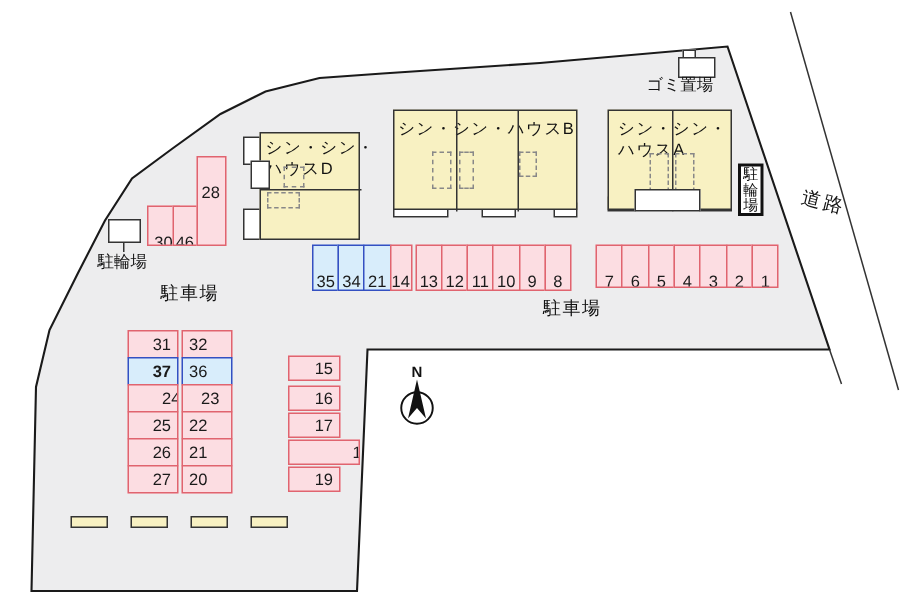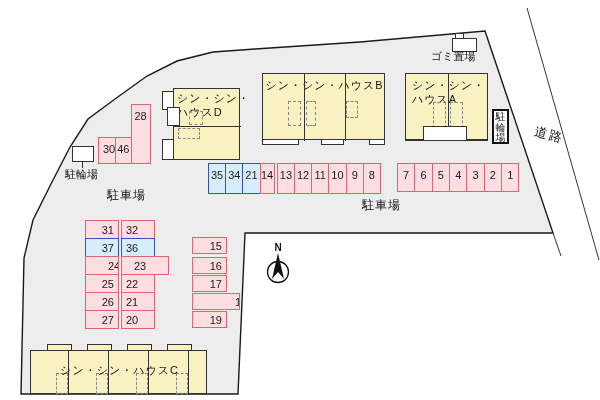--- a/index.html
+++ b/index.html
@@ -16,21 +16,21 @@
   .dashed{position:absolute;border:1px dashed #888;box-sizing:border-box;background:transparent;}
   .divider-v{position:absolute;width:1px;background:#333;}
   .divider-h{position:absolute;height:1px;background:#333;}
   .bldg-label{position:absolute;font-size:11px;color:#111;white-space:nowrap;letter-spacing:1px;}
   .map-label{position:absolute;color:#111;white-space:nowrap;}
   .parking-space{
     position:absolute;box-sizing:border-box;background:#fcdde2;border:1px solid #e0646f;
     font-size:11px;color:#1a1a1a;overflow:hidden;
   }
   .parking-space.blue{background:#d8edfb;border-color:#3450c2;}
-  .parking-space.tc{text-align:center;padding-top:5px;}
+  .parking-space.tc{text-align:center;padding-top:18px;}
   .parking-space.ar{text-align:right;padding-right:4px;}
   .parking-space.al{text-align:left;padding-left:4px;}
   .bike-box{
     position:absolute;background:#fff;border:2px solid #111;box-sizing:border-box;
     font-size:10px;line-height:10.5px;text-align:center;word-break:break-all;
     padding-top:1px;color:#111;
   }
 </style>
 </head>
 <body>
@@ -96,31 +96,20 @@
     <div class="divider-v" style="left:42px;top:0;height:67px;"></div>
     <div class="dashed" style="left:27px;top:28px;width:13px;height:26px;"></div>
     <div class="dashed" style="left:44px;top:28px;width:13px;height:26px;"></div>
   </div>
   <div class="porch" style="left:423px;top:126px;width:44px;height:15px;"></div>
 
   <div class="tab-y" style="left:47px;top:344px;width:25px;height:8px;"></div>
   <div class="tab-y" style="left:87px;top:344px;width:25px;height:8px;"></div>
   <div class="tab-y" style="left:127px;top:344px;width:25px;height:8px;"></div>
   <div class="tab-y" style="left:167px;top:344px;width:25px;height:8px;"></div>
-  <div class="building" style="left:30px;top:350px;width:177px;height:44px;">
-    <div class="divider-v" style="left:37px;top:0;height:44px;"></div>
-    <div class="divider-v" style="left:77px;top:0;height:44px;"></div>
-    <div class="divider-v" style="left:117px;top:0;height:44px;"></div>
-    <div class="divider-v" style="left:157px;top:0;height:44px;"></div>
-    <div class="dashed" style="left:25px;top:22px;width:12px;height:21px;"></div>
-    <div class="dashed" style="left:65px;top:22px;width:12px;height:21px;"></div>
-    <div class="dashed" style="left:105px;top:22px;width:12px;height:21px;"></div>
-    <div class="dashed" style="left:145px;top:22px;width:12px;height:21px;"></div>
-    <span class="bldg-label" style="left:0;top:12px;width:177px;text-align:center;">シン・シン・ハウスC</span>
-  </div>
 
   <div id="parking-layer">
       <div class="parking-space tc blue" style="left: 208px; top: 163px; width: 18.2px; height: 31px;">35</div>
       <div class="parking-space tc blue" style="left: 225.2px; top: 163px; width: 18.2px; height: 31px;">34</div>
       <div class="parking-space tc blue" style="left: 242.4px; top: 163px; width: 18.2px; height: 31px;">21</div>
       <div class="parking-space tc" style="left: 259.6px; top: 163px; width: 15px; height: 31px;">14</div>
       <div class="parking-space tc" style="left: 276.8px; top: 163px; width: 18.2px; height: 31px;">13</div>
       <div class="parking-space tc" style="left: 294px; top: 163px; width: 18.2px; height: 31px;">12</div>
       <div class="parking-space tc" style="left: 311.2px; top: 163px; width: 18.2px; height: 31px;">11</div>
       <div class="parking-space tc" style="left: 328.4px; top: 163px; width: 18.2px; height: 31px;">10</div>
@@ -130,28 +119,28 @@
       <div class="parking-space tc" style="left: 414.35px; top: 163px; width: 18.35px; height: 29px;">6</div>
       <div class="parking-space tc" style="left: 431.7px; top: 163px; width: 18.35px; height: 29px;">5</div>
       <div class="parking-space tc" style="left: 449.05px; top: 163px; width: 18.35px; height: 29px;">4</div>
       <div class="parking-space tc" style="left: 466.4px; top: 163px; width: 18.35px; height: 29px;">3</div>
       <div class="parking-space tc" style="left: 483.75px; top: 163px; width: 18.35px; height: 29px;">2</div>
       <div class="parking-space tc" style="left: 501.1px; top: 163px; width: 18.35px; height: 29px;">1</div>
       <div class="parking-space tc" style="left: 98px; top: 137px; width: 22px; height: 27px;">30</div>
       <div class="parking-space tc" style="left: 114.5px; top: 137px; width: 17.5px; height: 27px;">46</div>
       <div class="parking-space tc" style="left: 130.5px; top: 104px; width: 20px; height: 60px;">28</div>
       <div class="parking-space ar" style="left: 85px; top: 220px; width: 34px; height: 19px; line-height: 18px;">31</div>
-      <div class="parking-space ar blue" style="left: 85px; top: 238px; width: 34px; height: 19px; line-height: 18px;">37</div>
+      <div class="parking-space ar blue" style="left: 85px; top: 238px; width: 34px; height: 19px; line-height: 18px; font-weight: bold;">37</div>
       <div class="parking-space ar" style="left: 85px; top: 256px; width: 34px; height: 19px; line-height: 18px; padding-left: 22px;">24</div>
       <div class="parking-space ar" style="left: 85px; top: 274px; width: 34px; height: 19px; line-height: 18px;">25</div>
       <div class="parking-space ar" style="left: 85px; top: 292px; width: 34px; height: 19px; line-height: 18px;">26</div>
       <div class="parking-space ar" style="left: 85px; top: 310px; width: 34px; height: 19px; line-height: 18px;">27</div>
       <div class="parking-space al" style="left: 121px; top: 220px; width: 34px; height: 19px; line-height: 18px;">32</div>
       <div class="parking-space al blue" style="left: 121px; top: 238px; width: 34px; height: 19px; line-height: 18px;">36</div>
-      <div class="parking-space al" style="left: 121px; top: 256px; width: 48px; height: 19px; line-height: 18px; padding-left: 12px;">23</div>
+      <div class="parking-space al" style="left: 121px; top: 256px; width: 34px; height: 19px; line-height: 18px; padding-left: 12px;">23</div>
       <div class="parking-space al" style="left: 121px; top: 274px; width: 34px; height: 19px; line-height: 18px;">22</div>
       <div class="parking-space al" style="left: 121px; top: 292px; width: 34px; height: 19px; line-height: 18px;">21</div>
       <div class="parking-space al" style="left: 121px; top: 310px; width: 34px; height: 19px; line-height: 18px;">20</div>
       <div class="parking-space ar" style="left: 192px; top: 237px; width: 35px; height: 17px; line-height: 16px;">15</div>
       <div class="parking-space ar" style="left: 192px; top: 257px; width: 35px; height: 17px; line-height: 16px;">16</div>
       <div class="parking-space ar" style="left: 192px; top: 275px; width: 35px; height: 17px; line-height: 16px;">17</div>
       <div class="parking-space ar" style="left: 192px; top: 293px; width: 35px; height: 17px; line-height: 16px; padding-left: 42px;">18</div>
       <div class="parking-space ar" style="left: 192px; top: 311px; width: 35px; height: 17px; line-height: 16px;">19</div>
     </div>
 </div>

